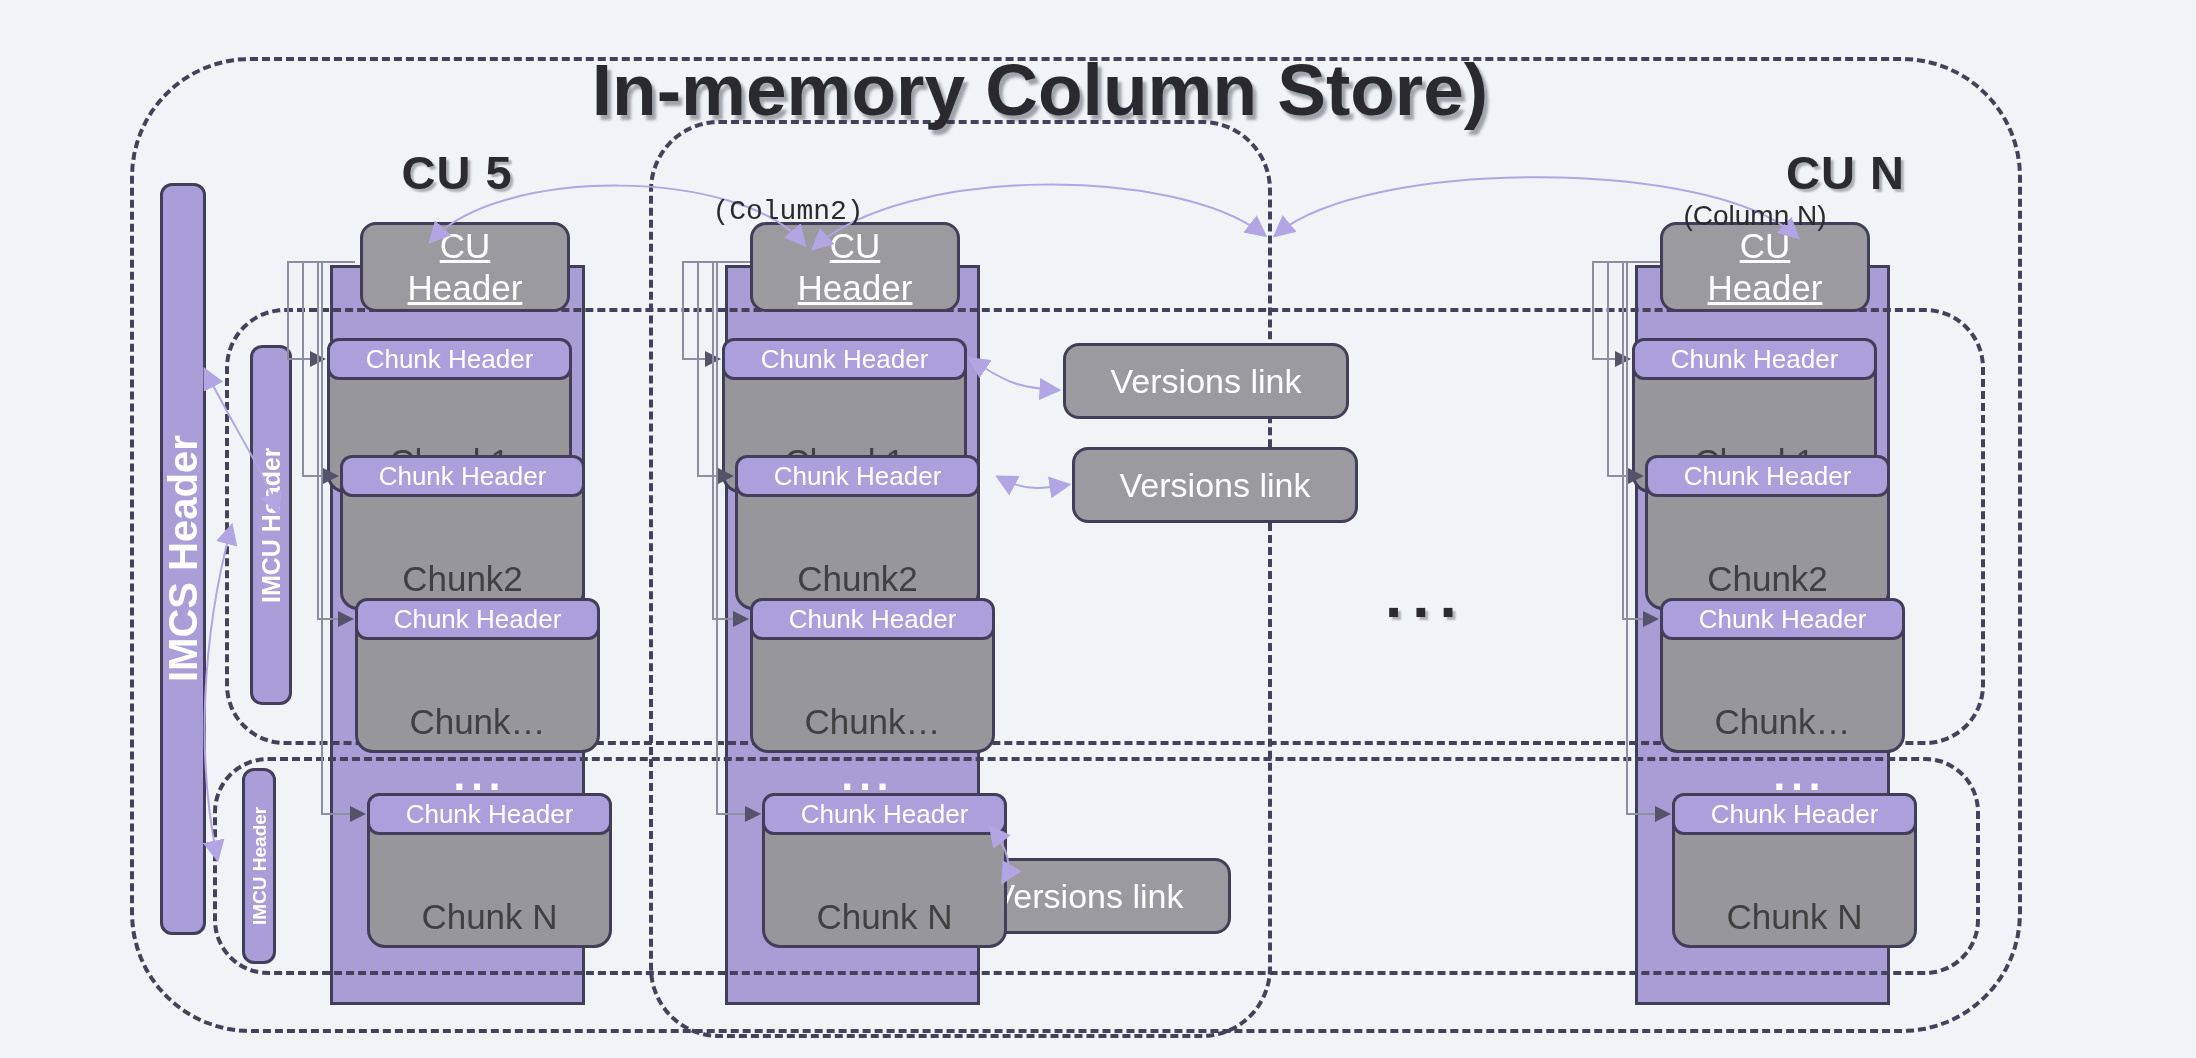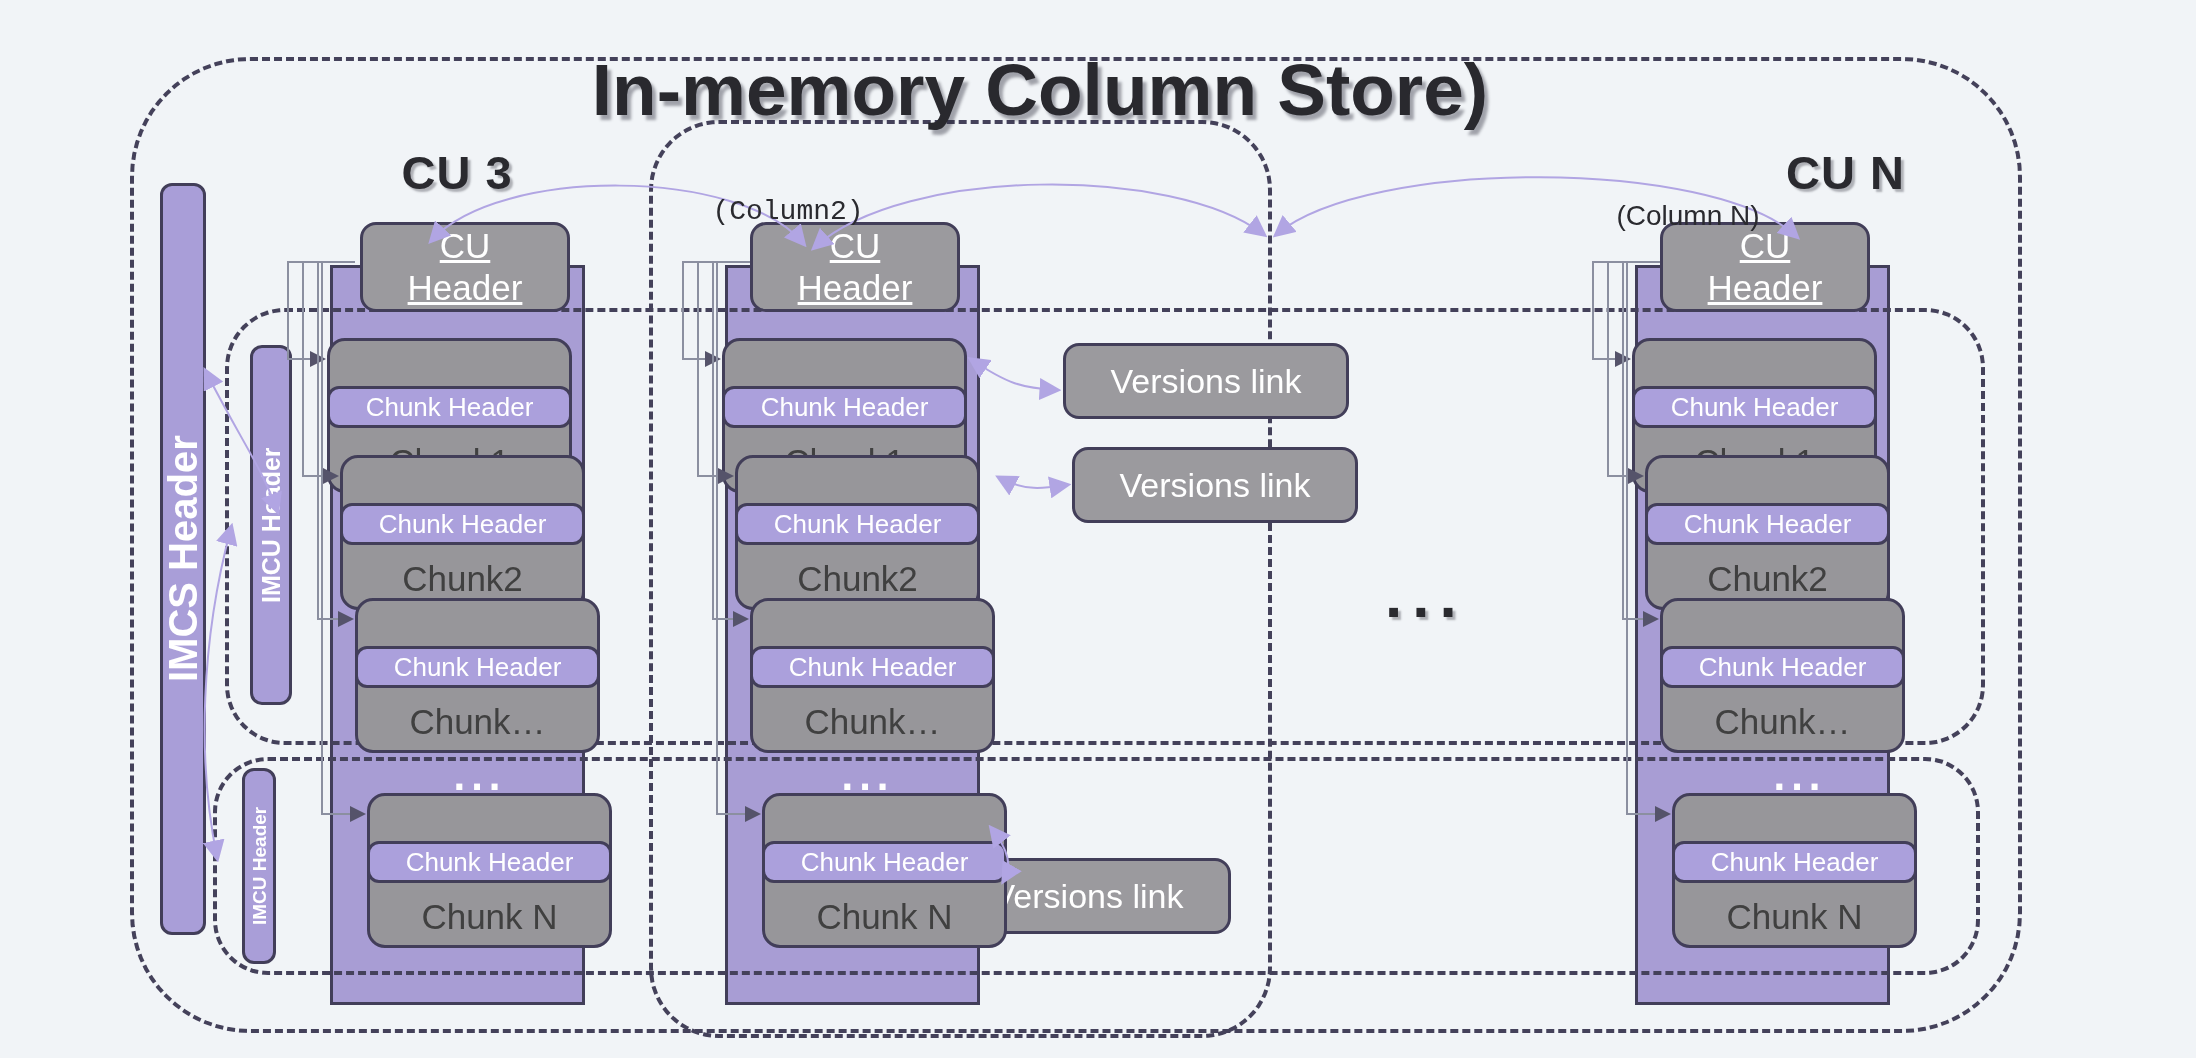--- a/index.html
+++ b/index.html
@@ -29,21 +29,21 @@
   }
   
   .chunk{
     width:245px; height:155px; background:#97969a; border:3px solid #423e59;
     box-sizing:border-box; border-radius:18px;
   }
   .chunk-header{
     position:absolute; left:-3px; right:-3px; top:-3px; height:42px;
     background:#aba0dc; border:3px solid #423e59; box-sizing:border-box;
     border-radius:12px; color:#fff; font-size:26px; text-align:center;
-    line-height:37px; white-space:nowrap;margin-top:48px;
+    line-height:37px; white-space:nowrap;
   }
   .chunk-label{
     position:absolute; bottom:8px; left:0; width:100%; text-align:center;
     color:#404040; font-size:35px;
   }
   
   .graybox{
     background:#9b9a9e; border:3px solid #423e59; box-sizing:border-box;
     border-radius:16px; color:#fff; display:flex; align-items:center;
     justify-content:center; text-align:center;
@@ -90,21 +90,21 @@
   <div class="abs dash" style="left:213px; top:757px; width:1767px; height:218px; border-radius:55px;"></div>
 
   <div class="abs vbar" style="left:160px; top:183px; width:46px; height:752px; font-size:40px;">IMCS Header</div>
   <div class="abs vbar" style="left:250px; top:345px; width:42px; height:360px; font-size:25px;">IMCU Header</div>
   <div class="abs vbar" style="left:242px; top:768px; width:34px; height:196px; font-size:19px;">IMCU Header</div>
 
   <div class="abs graybox vl vl3" style="left:945px; top:858px;">
     <span>Versions link</span>
   </div>
 
-  <div class="abs cu-name" style="left:307px; top:145px;">CU 3</div>
+  <div class="abs cu-name" style="left:307px; top:145px;">CU 5</div>
 
   <div class="abs chunk" style="left:327px; top:338px; z-index:4;">
     <div class="chunk-header">Chunk Header</div>
     <div class="chunk-label">Chunk1</div>
   </div>
   <div class="abs chunk" style="left:340px; top:455px; z-index:5;">
     <div class="chunk-header">Chunk Header</div>
     <div class="chunk-label">Chunk2</div>
   </div>
   <div class="abs chunk" style="left:355px; top:598px; z-index:6;">
@@ -137,21 +137,21 @@
   <div class="abs wdots" style="left:808px; top:752px;">...</div>
   <div class="abs chunk" style="left:762px; top:793px; z-index:7;">
     <div class="chunk-header">Chunk Header</div>
     <div class="chunk-label">Chunk N</div>
   </div>
   <div class="abs graybox cu-head" style="left:750px; top:222px;">
     <div class="inner">CU Header</div>
   </div>
 
   <div class="abs cu-name" style="left:1605px; top:145px;text-align:right;">CU N</div>
-  <div class="abs cu-sub" style="left:1538px; top:200px;">(Column N)</div>
+  <div class="abs cu-sub" style="left:1605px; top:200px;">(Column N)</div>
 
   <div class="abs chunk" style="left:1632px; top:338px; z-index:4;">
     <div class="chunk-header">Chunk Header</div>
     <div class="chunk-label">Chunk1</div>
   </div>
   <div class="abs chunk" style="left:1645px; top:455px; z-index:5;">
     <div class="chunk-header">Chunk Header</div>
     <div class="chunk-label">Chunk2</div>
   </div>
   <div class="abs chunk" style="left:1660px; top:598px; z-index:6;">

